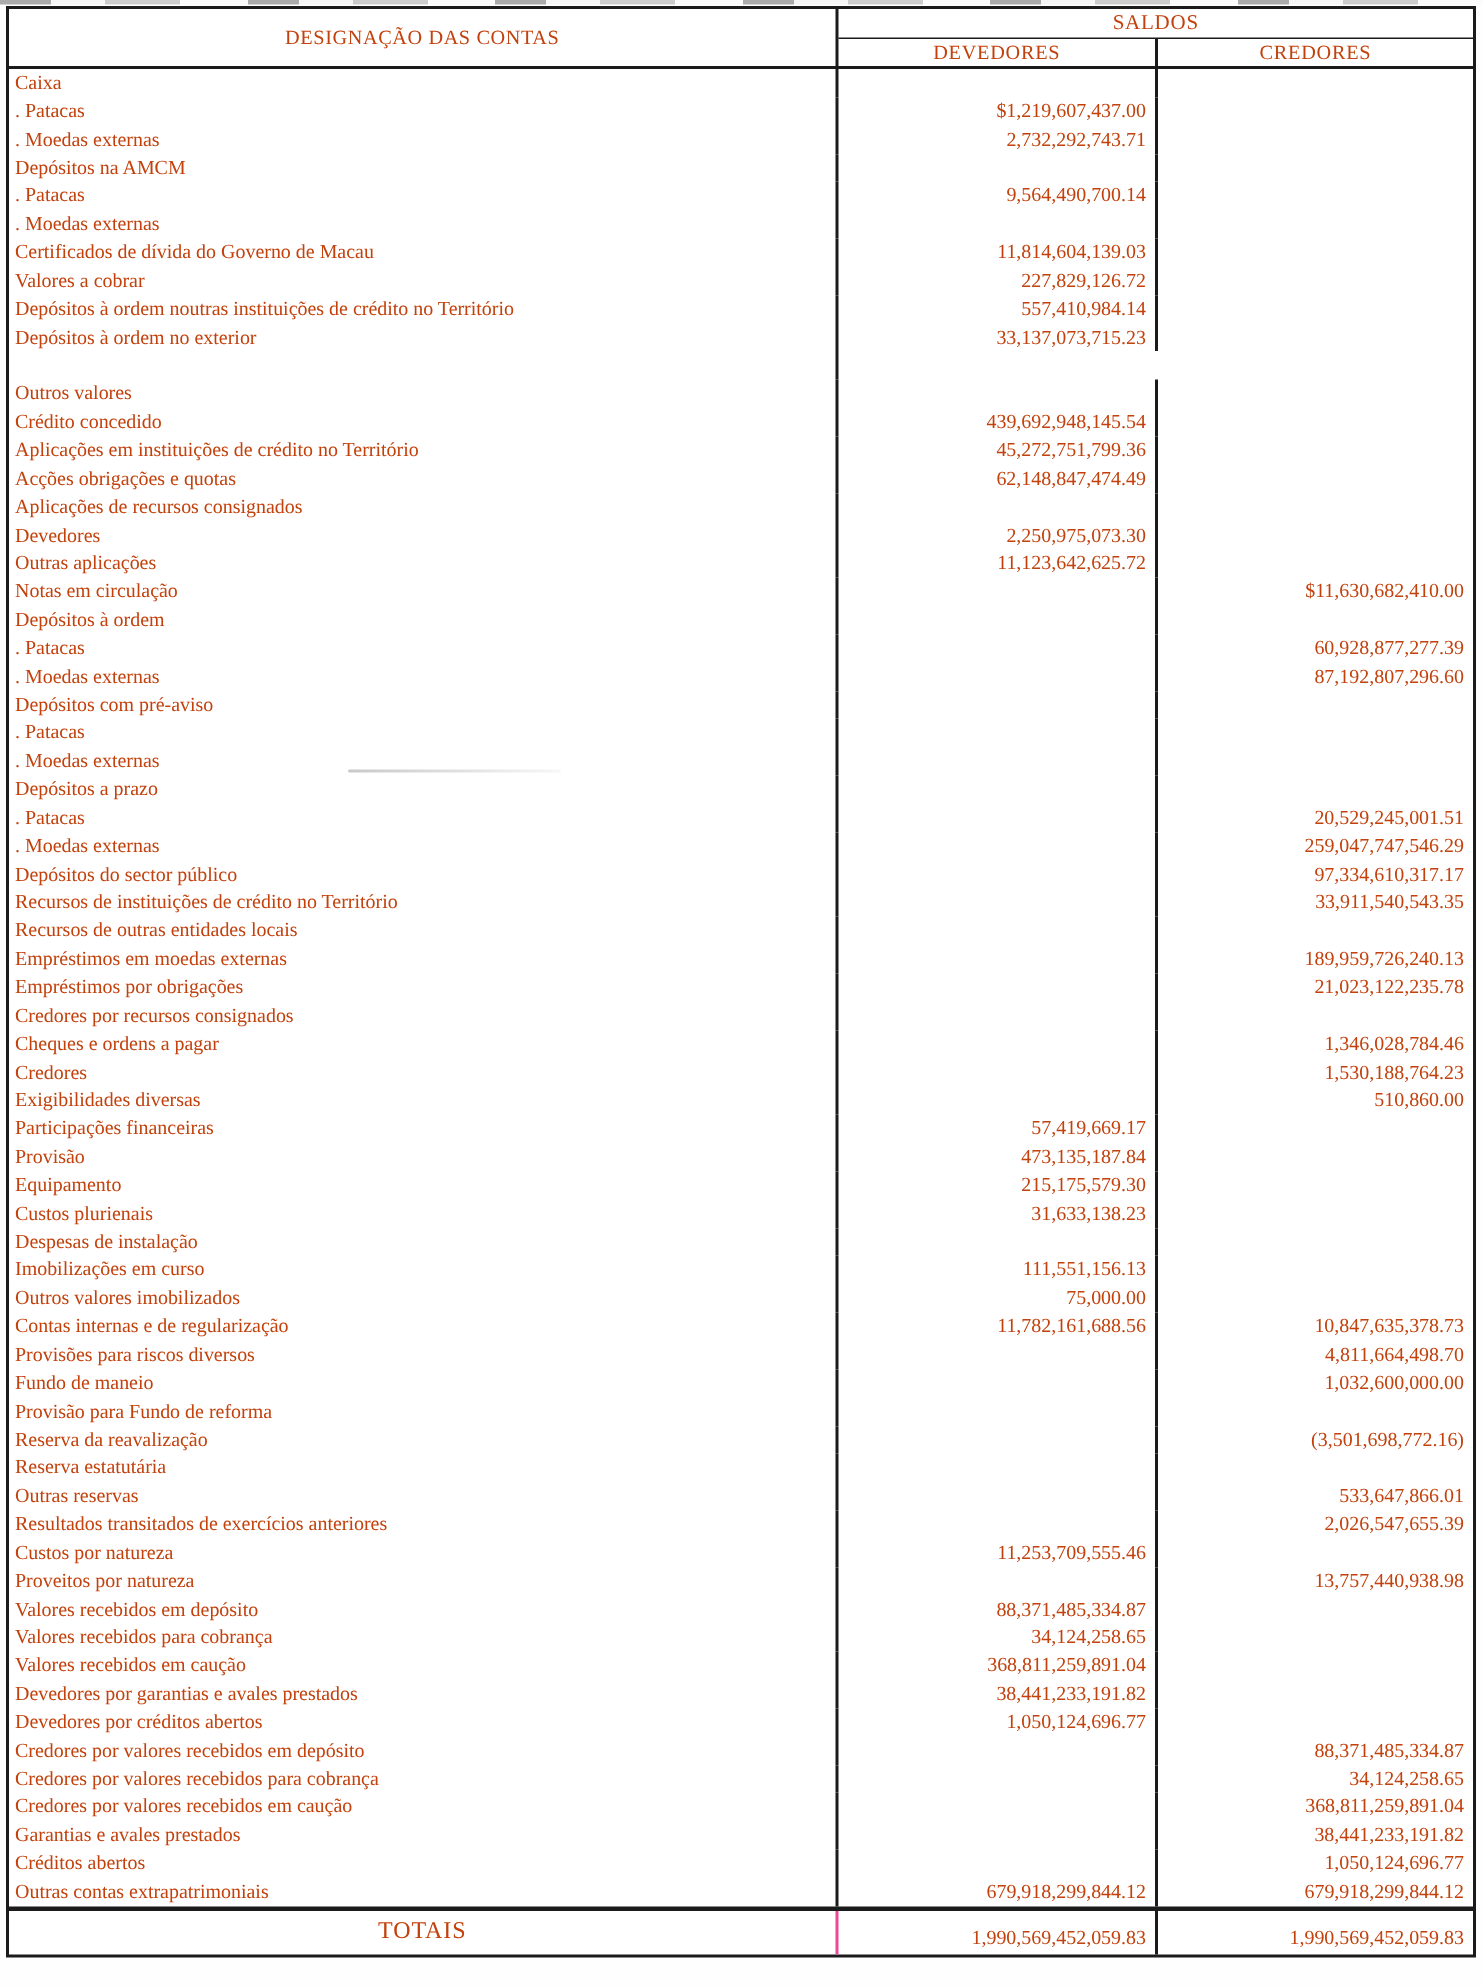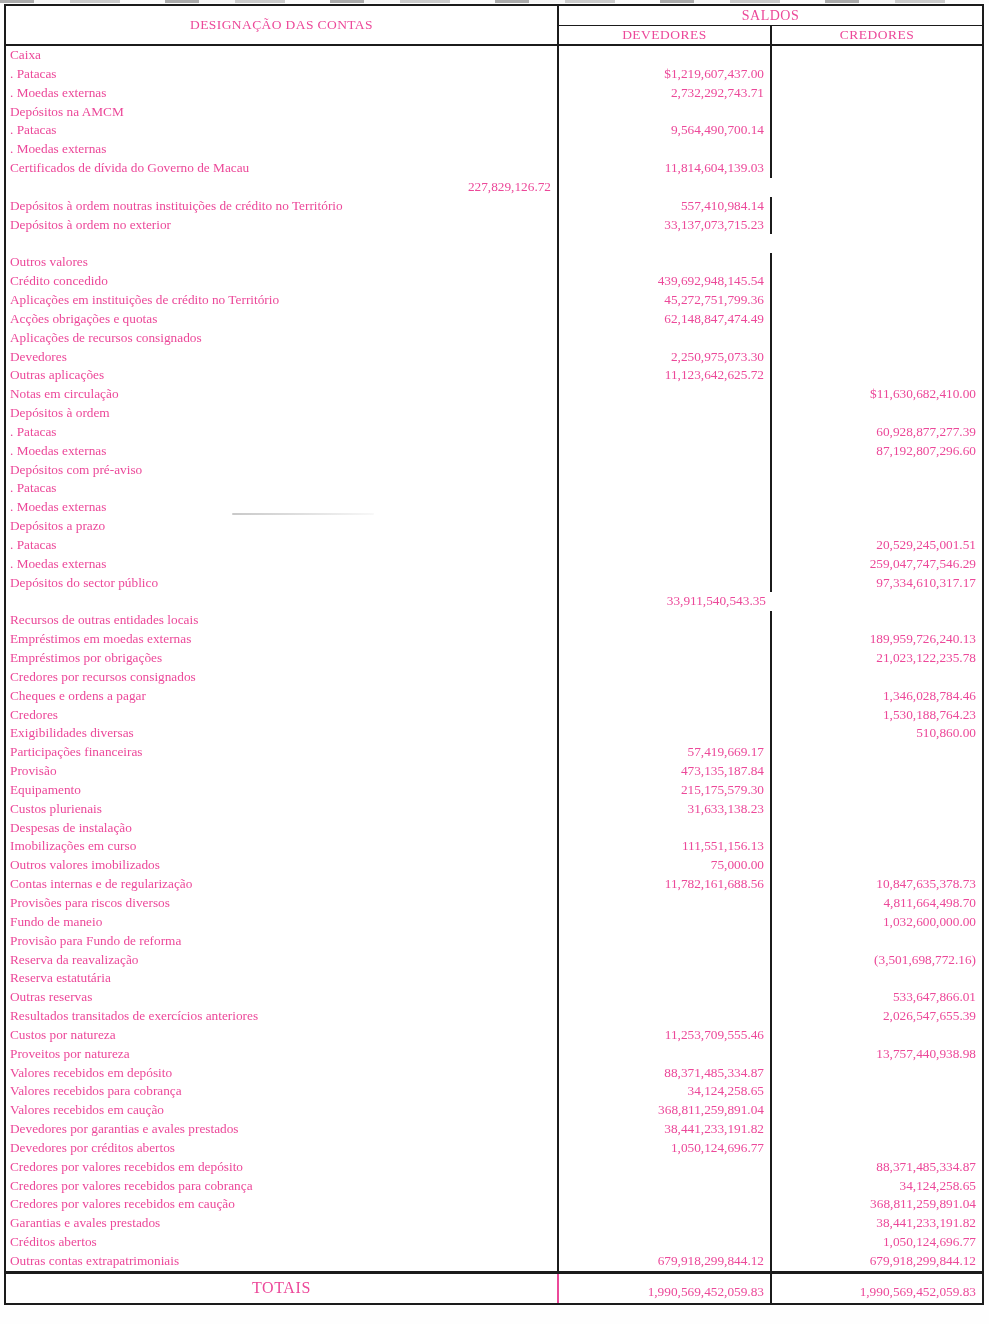--- a/index.html
+++ b/index.html
@@ -7,21 +7,21 @@
     margin: 0;
     padding: 0;
     background: #ffffff;
   }
   .sheet {
     position: relative;
     width: 989px;
     height: 1324px;
     background: #fefefe;
     font-family: "Liberation Serif", "DejaVu Serif", serif;
-    color: #ec4899;
+    color: #c2410c;
     overflow: hidden;
   }
   
   .scan-noise-top {
     position: absolute;
     top: 0; left: 0; right: 0;
     height: 3px;
     background: repeating-linear-gradient(90deg,
       rgba(70,70,70,0.45) 0 34px,
       rgba(190,190,190,0.12) 34px 70px,
@@ -185,20 +185,21 @@
           <div class="cell label">. Moedas externas</div>
           <div class="cell num"></div>
           <div class="cell num last"></div>
         </div>
         <div class="row">
           <div class="cell label">Certificados de dívida do Governo de Macau</div>
           <div class="cell num">11,814,604,139.03</div>
           <div class="cell num last"></div>
         </div>
         <div class="row">
+          <div class="cell label">Valores a cobrar</div>
           <div class="cell num">227,829,126.72</div>
           <div class="cell num last"></div>
         </div>
         <div class="row">
           <div class="cell label">Depósitos à ordem noutras instituições de crédito no Território</div>
           <div class="cell num">557,410,984.14</div>
           <div class="cell num last"></div>
         </div>
         <div class="row">
           <div class="cell label">Depósitos à ordem no exterior</div>
@@ -293,20 +294,21 @@
           <div class="cell label">. Moedas externas</div>
           <div class="cell num"></div>
           <div class="cell num last">259,047,747,546.29</div>
         </div>
         <div class="row">
           <div class="cell label">Depósitos do sector público</div>
           <div class="cell num"></div>
           <div class="cell num last">97,334,610,317.17</div>
         </div>
         <div class="row">
+          <div class="cell label">Recursos de instituições de crédito no Território</div>
           <div class="cell num"></div>
           <div class="cell num last">33,911,540,543.35</div>
         </div>
         <div class="row">
           <div class="cell label">Recursos de outras entidades locais</div>
           <div class="cell num"></div>
           <div class="cell num last"></div>
         </div>
         <div class="row">
           <div class="cell label">Empréstimos em moedas externas</div>

